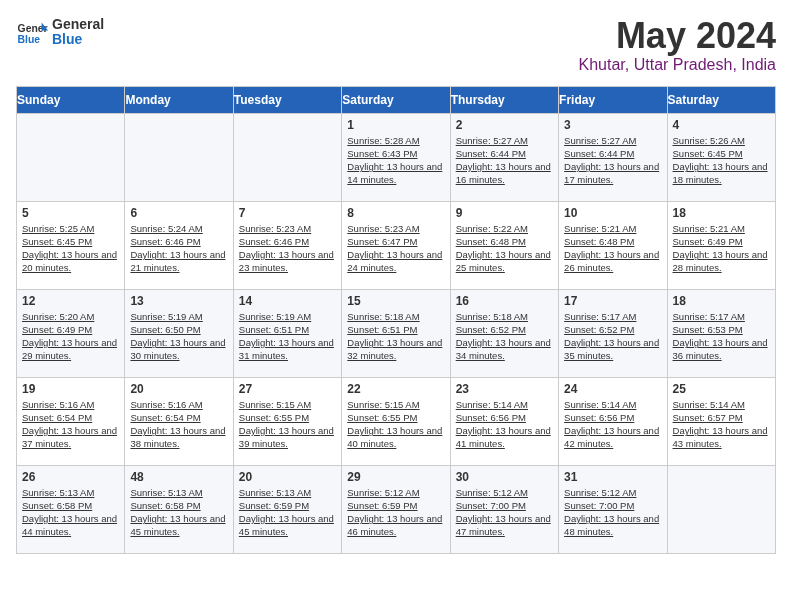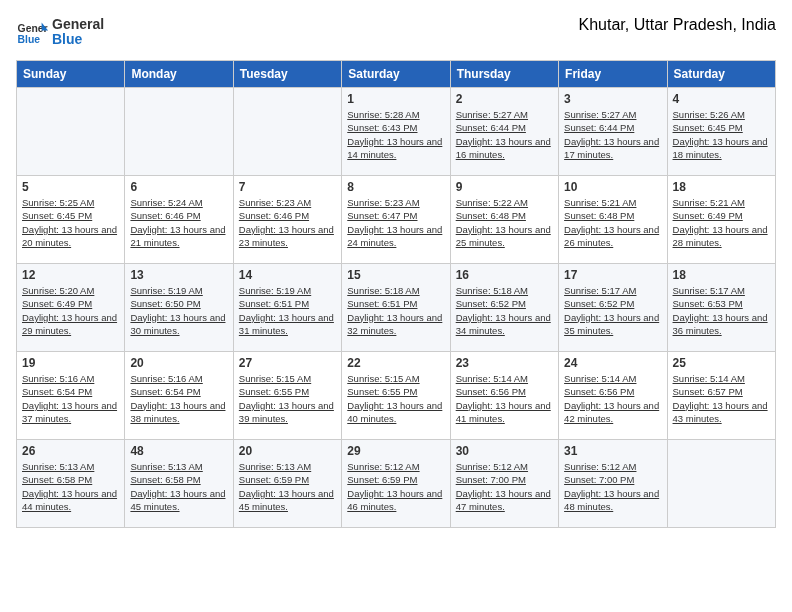--- a/index.html
+++ b/index.html
@@ -29,34 +29,34 @@
       text-align: right;
     }
     .month-year {
       font-size: 36px;
       font-weight: bold;
       color: #333;
       line-height: 1.1;
     }
     .location {
       font-size: 16px;
-      color: #000000;
+      color: #701a75;
     }
     table {
       width: 100%;
       border-collapse: collapse;
       table-layout: fixed;
     }
     thead tr th {
       background: #2563b8;
       color: #fff;
       font-size: 12px;
       font-weight: bold;
       text-align: left;
-      padding: 6px 6px;
+      padding: 6px 0;
       border: 1px solid #ccc;
       margin-left: 45px;
     }
     tbody tr td {
       border: 1px solid #ccc;
       vertical-align: top;
       padding: 4px 5px;
       font-size: 10px;
       color: #333;
       min-height: 80px;
@@ -90,20 +90,21 @@
       <text x="2" y="20" font-size="13" font-weight="bold" fill="#333">General</text>
       <text x="2" y="34" font-size="13" font-weight="bold" fill="#1a6fc4">Blue</text>
       <polygon points="32,8 40,18 32,18" fill="#1a6fc4"></polygon>
     </svg>
     <div>
       <div style="font-size:14px;font-weight:bold;color:#333;line-height:1.1;">General</div>
       <div style="font-size:14px;font-weight:bold;color:#1a6fc4;line-height:1.1;">Blue</div>
     </div>
   </div>
   <div class="title-block">
+    <div class="month-year">May 2024</div>
     <div class="location">Khutar, Uttar Pradesh, India</div>
   </div>
 </div>
 
 <table>
   <thead>
     <tr>
     <th>Sunday</th>
         <th>Monday</th>
         <th>Tuesday</th>

